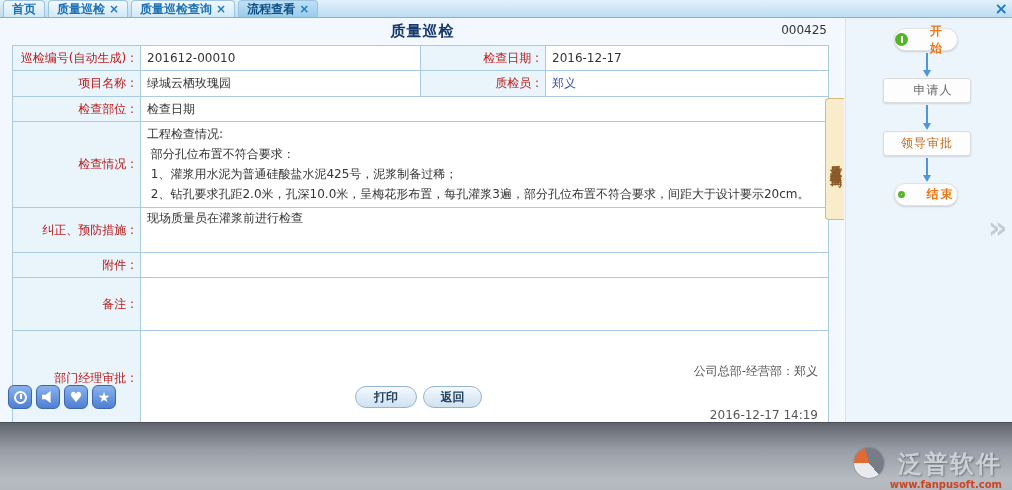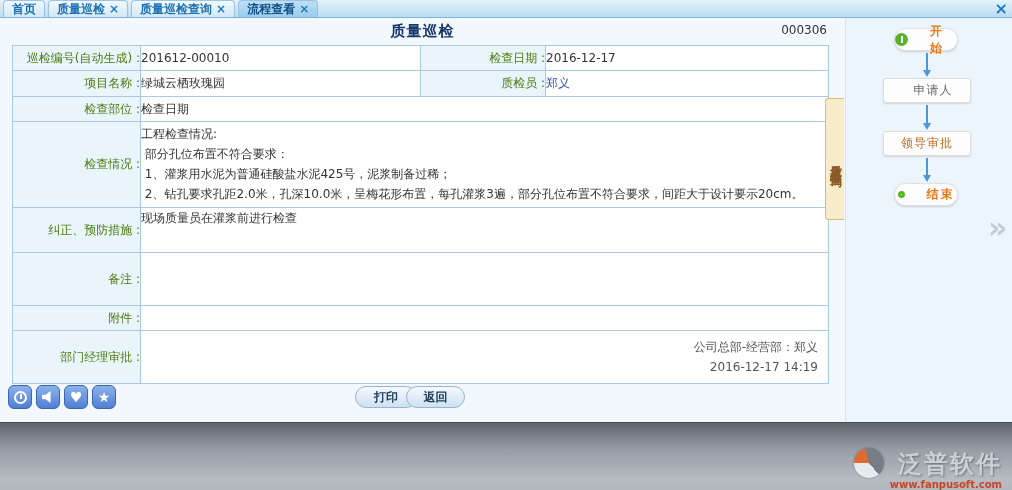--- a/index.html
+++ b/index.html
@@ -25,44 +25,44 @@
     background:#f2f8fd; }
   .form-area { position:absolute; left:0; top:0; width:845px; height:404px; }
   .page-title { position:absolute; left:0; top:4px; width:845px; text-align:center;
     font-size:15px; font-weight:bold; color:#16386b; letter-spacing:1px; }
   .doc-no { position:absolute; right:18px; top:5px; font-size:12px; color:#333; }
 
   table.form-table { position:absolute; left:12px; top:27px; width:816px;
     border-collapse:collapse; table-layout:fixed; background:#fff; }
   .form-table td { border:1px solid #a9cbe2; font-size:12px; vertical-align:middle;
     overflow:hidden; }
-  td.lbl { background:#e9f4fb; text-align:right; color:#4d7c0f; }
-  td.val { padding-left:0; color:#333; }
+  td.lbl { background:#e9f4fb; text-align:right; padding-right:6px; color:#b91c1c; }
+  td.val { padding-left:6px; color:#333; }
   td.val.link { color:#3a53b4; }
   td.top { vertical-align:top; padding-top:2px; }
   .multiline div { line-height:20px; white-space:pre-wrap; color:#333; }
   td.approval { text-align:right; padding-right:10px; color:#555; vertical-align:top; padding-top:6px; }
-  .approval div { line-height:20px; }
+  .approval div { line-height:20px;margin-top:24px; }
 
   
   .toolbar-icons { position:absolute; left:8px; top:367px; display:flex; gap:4px; }
   .icon-btn { width:24px; height:24px; border-radius:6px;
     background:linear-gradient(180deg,#8ab2ec,#4f7fd2); border:1px solid #3a66b0;
     display:flex; align-items:center; justify-content:center; color:#fff;
     font-size:14px; cursor:pointer; }
   .glyph-clock { width:13px; height:13px; border:2px solid #fff; border-radius:50%; position:relative; }
   .glyph-clock::after { content:""; position:absolute; left:4px; top:1px; width:2px; height:5px; background:#fff; }
   .glyph-speaker { width:13px; height:12px; background:#fff;
     clip-path:polygon(0 32%,32% 32%,70% 0,70% 100%,32% 68%,0 68%); }
   .btn { position:absolute; top:368px; height:22px; border:1px solid #93b5d2;
     border-radius:11px; background:linear-gradient(180deg,#f4f9fe,#cfe1f0);
     color:#22405c; font-size:12px; font-weight:bold; text-align:center;
     line-height:20px; cursor:pointer; }
   .btn-print { left:355px; width:62px; }
-  .btn-back { left:406px; width:59px; }
+  .btn-back { left:423px; width:59px; }
 
   
   .right-panel { position:absolute; left:845px; top:0; width:167px; height:404px;
     background:#ecf5fc; border-left:1px solid #d2e5f3; }
   .flow-pill { position:absolute; left:48px; width:64px; height:23px; background:#fdfdfd;
     border:1px solid #e2e2e2; border-radius:12px; box-shadow:0 1px 2px rgba(0,0,0,.15);
     display:flex; align-items:center; justify-content:center; gap:22px; cursor:pointer; }
   .flow-pill .lab { color:#e87816; font-weight:bold; font-size:12px; letter-spacing:2px; }
   .ico-start { width:13px; height:13px; border-radius:50%; background:#56b32a; position:relative; flex:0 0 auto; }
   .ico-start::after { content:""; position:absolute; left:5.5px; top:3px; width:2px; height:7px; background:#fff; }
@@ -117,21 +117,21 @@
     <div class="tab active">
       <span>流程查看</span>
       <span class="tab-x">×</span>
     </div>
     <span class="win-close">×</span>
   </div>
 
   <div class="content">
     <div class="form-area">
       <div class="page-title">质量巡检</div>
-      <div class="doc-no">000306</div>
+      <div class="doc-no">000425</div>
 
       <table class="form-table">
         <colgroup>
             <col style="width:128px">
             <col style="width:280px">
             <col style="width:125px">
             <col style="width:283px">
           </colgroup>
         <tbody>
             <tr style="height:25px">
@@ -156,26 +156,26 @@
             <div>工程检查情况:</div>
             <div> 部分孔位布置不符合要求：</div>
             <div> 1、灌浆用水泥为普通硅酸盐水泥425号，泥浆制备过稀；</div>
             <div> 2、钻孔要求孔距2.0米，孔深10.0米，呈梅花形布置，每孔灌浆3遍，部分孔位布置不符合要求，间距大于设计要示20cm。</div>
           </td>
         </tr>
         <tr style="height:45px">
           <td class="lbl">纠正、预防措施 :</td>
           <td class="val top" colspan="3">现场质量员在灌浆前进行检查</td>
         </tr>
+        <tr style="height:25px">
+          <td class="lbl">附件 :</td>
+          <td class="val" colspan="3"></td>
+        </tr>
         <tr style="height:53px">
           <td class="lbl">备注 :</td>
-          <td class="val" colspan="3"></td>
-        </tr>
-        <tr style="height:25px">
-          <td class="lbl">附件 :</td>
           <td class="val" colspan="3"></td>
         </tr>
         <tr style="height:53px">
           <td class="lbl">部门经理审批 :</td>
           <td class="approval" colspan="3">
             <div>公司总部-经营部：郑义</div>
             <div>2016-12-17 14:19</div>
           </td>
         </tr>
       </tbody>

